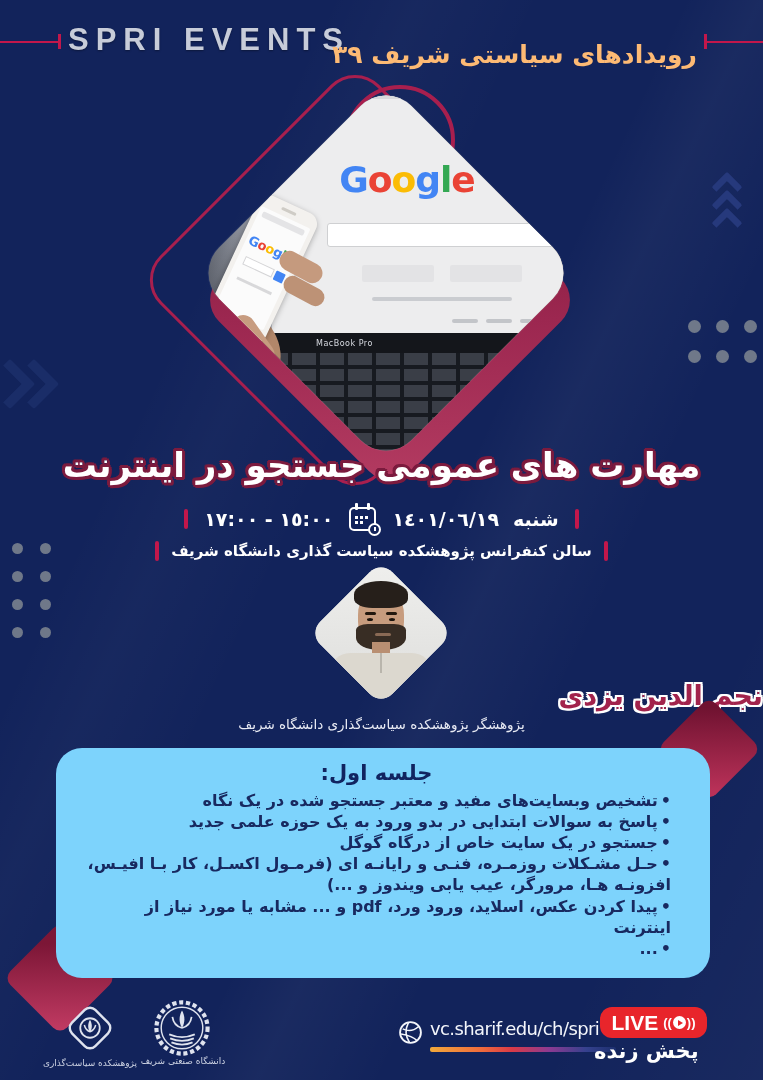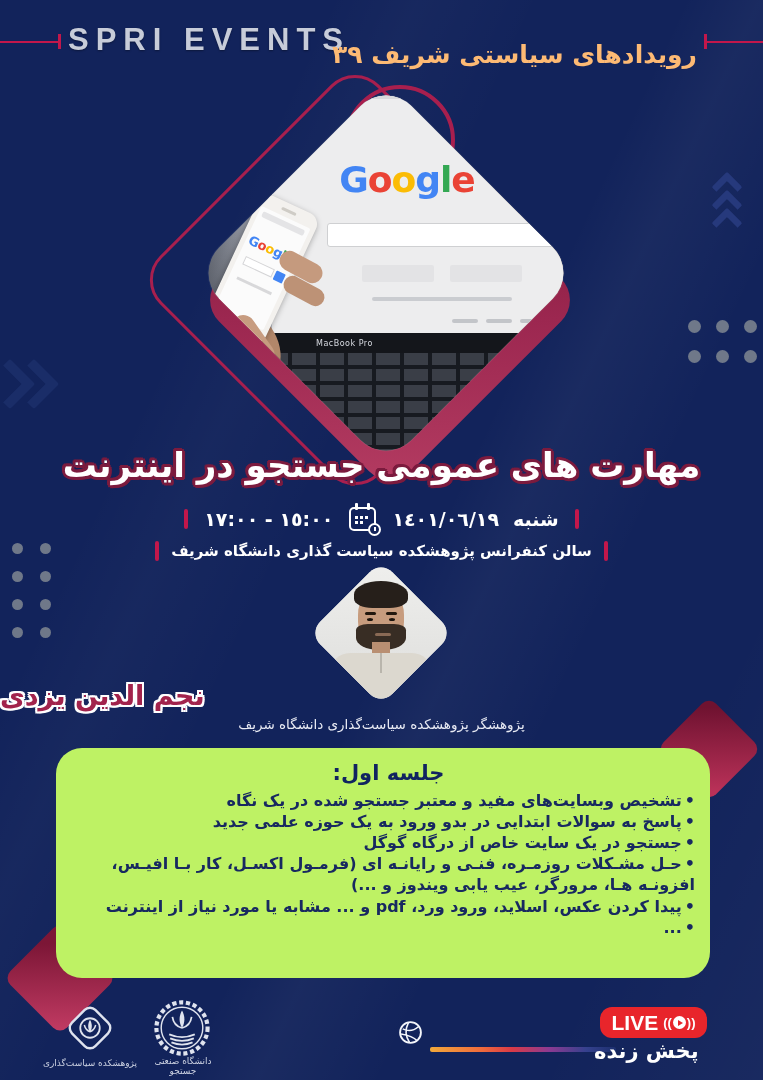--- a/index.html
+++ b/index.html
@@ -173,39 +173,39 @@
   .sp-brow.l{ left:7px;} .sp-brow.r{ right:7px;}
   .sp-eye{ position:absolute; top:30px; width:6px; height:3px; background:#1a130d; border-radius:50%;}
   .sp-eye.l{ left:9px;} .sp-eye.r{ right:9px;}
   .sp-beard{ position:absolute; left:-2px; right:-2px; bottom:-4px; height:26px; background:#382d24; border-radius:24% 24% 46% 46%;}
   .sp-mouth{ position:absolute; left:17px; bottom:10px; width:16px; height:3px; background:#8a6a55; border-radius:2px;}
   .sp-neck{ position:absolute; left:62px; top:80px; width:18px; height:14px; background:#b98f72;}
   .sp-shirt{ position:absolute; left:20px; top:91px; width:102px; height:51px; background:#dcd8cf; border-radius:20px 20px 0 0;}
   .sp-collar{ position:absolute; left:50px; top:0; width:2px; height:20px; background:#b9b5ac;}
   .speaker-name{
     position:absolute; left:0; right:0; top:680px; z-index:4;
-    text-align:left; direction:rtl; font-size:27px; font-weight:bold; color:#a2234c;
+    text-align:right; direction:rtl; font-size:27px; font-weight:bold; color:#a2234c;
     text-shadow:
       2px 0 0 #fff,-2px 0 0 #fff,0 2px 0 #fff,0 -2px 0 #fff,
       2px 2px 0 #fff,-2px 2px 0 #fff,2px -2px 0 #fff,-2px -2px 0 #fff;
   }
   .speaker-title{
     position:absolute; left:0; right:0; top:716px; z-index:4;
     text-align:center; direction:rtl; font-size:13.5px; color:#e9ebf4;
   }
 
   
   .box-diamond{ position:absolute; transform:rotate(45deg); border-radius:10px; z-index:4;}
   .box-diamond.tr{ left:672px; top:712px; width:74px; height:74px;
     background:linear-gradient(135deg,#6f1230 10%, #b93158 90%);}
   .box-diamond.bl{ left:20px; top:938px; width:80px; height:80px;
     background:linear-gradient(315deg,#c03a62 5%, #7c1636 80%);}
   .session-box{
     position:absolute; left:56px; top:748px; width:654px; height:230px;
-    background:#bef264; border-radius:26px; z-index:5; padding:13px 15px 0 26px;
+    background:#7dd3fc; border-radius:26px; z-index:5; padding:13px 39px 0 26px;
   }
   .session-heading{ text-align:center; direction:rtl; font-size:21px; font-weight:bold; color:#112460; margin-bottom:5px;}
   .session-list{ direction:rtl; text-align:right; color:#182960; font-size:16px; font-weight:600; line-height:1.32;}
   .session-item::before{ content:"•"; margin-inline-end:3px; }
 
   
   .footer-el{ position:absolute; z-index:6; }
   .logo-caption{ text-align:center; direction:rtl; font-size:9px; color:#ccd2e2; }
   .spri-logo{ left:60px; top:998px; width:60px; height:60px;}
   .spri-caption{ left:35px; top:1058px; width:110px;}
@@ -388,28 +388,29 @@
 
   <div class="footer-el sharif-logo">
     <svg viewBox="0 0 40 40" width="64" height="64">
       <circle cx="20" cy="20" r="16" fill="none" stroke="#dfe3ee" stroke-width="2.6" stroke-dasharray="2.6 1.7"></circle>
       <circle cx="20" cy="20" r="13" fill="none" stroke="#dfe3ee" stroke-width="0.9"></circle>
       <path d="M20 9 c-2 3.5 -2 7.5 0 11 c2 -3.5 2 -7.5 0 -11 Z" fill="#dfe3ee"></path>
       <path d="M14 13 c0.5 3.5 2.5 6 6 7 M26 13 c-0.5 3.5 -2.5 6 -6 7" stroke="#dfe3ee" stroke-width="1.1" fill="none"></path>
       <path d="M12 24 q8 3.5 16 0 M12.6 26.5 q7.4 3.2 14.8 0 M13.4 29 q6.6 2.8 13.2 0" stroke="#dfe3ee" stroke-width="1.1" fill="none"></path>
     </svg>
   </div>
-  <div class="footer-el logo-caption sharif-caption">دانشگاه صنعتی جستجو</div>
+  <div class="footer-el logo-caption sharif-caption">دانشگاه صنعتی شریف</div>
 
   <div class="footer-el globe">
     <svg viewBox="0 0 24 24" width="25" height="25">
       <circle cx="12" cy="12" r="10" fill="none" stroke="#f4f6fb" stroke-width="1.8"></circle>
       <path d="M4.5 8.5 c5 2.5 10.5 2 15 -2 M3 13.5 c6 1 12 3 15.5 6.5 M10 2.5 c-3 6 -3 13 1 19" fill="none" stroke="#f4f6fb" stroke-width="1.5"></path>
     </svg>
   </div>
+  <div class="footer-el stream-url">vc.sharif.edu/ch/spri</div>
   <div class="footer-el gradient-bar"></div>
 
   <div class="footer-el live-badge">
     <span>LIVE</span>
     <span class="live-icon">
       <span>((</span>
         <span class="live-dot"></span>
         <span>))</span>
     </span>
   </div>

